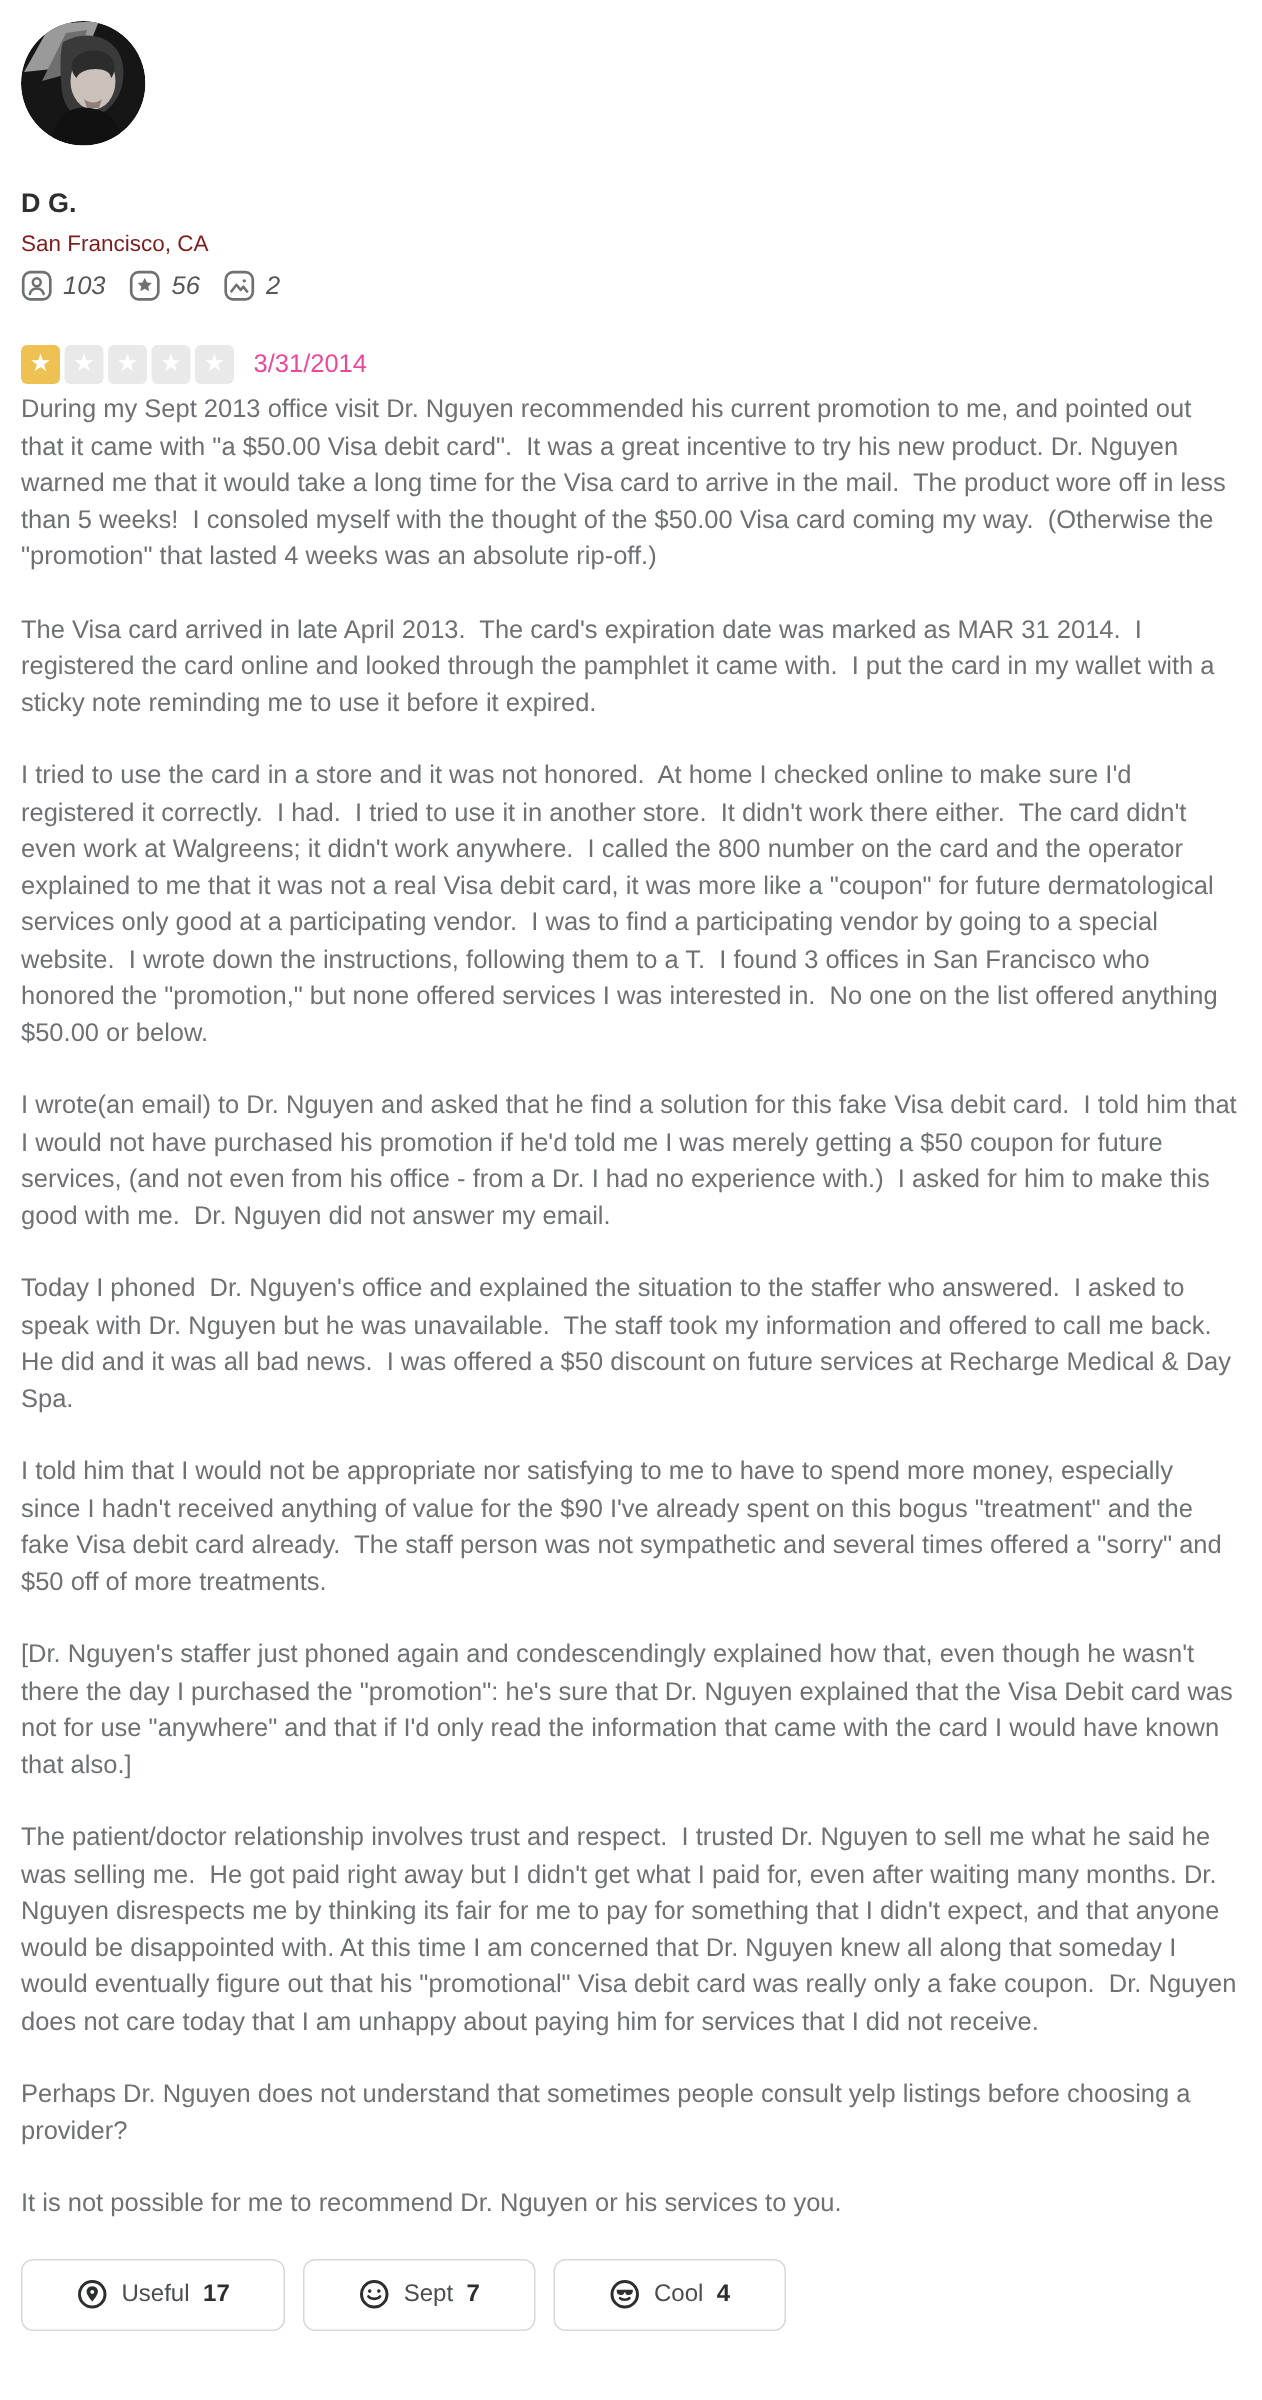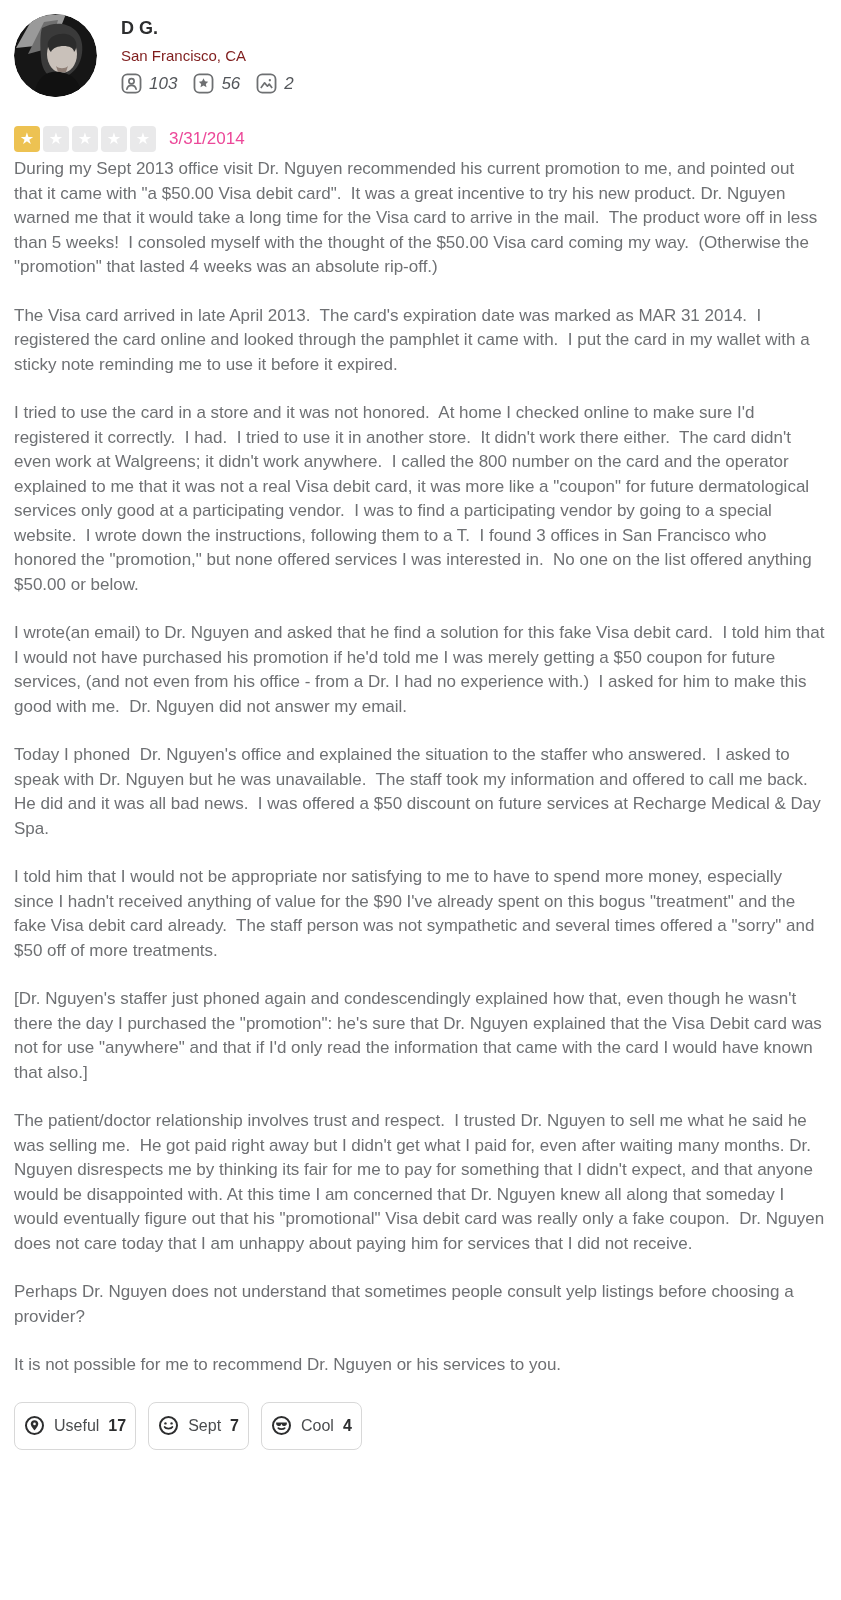--- a/index.html
+++ b/index.html
@@ -4,21 +4,21 @@
 <style>
   html,body{margin:0;padding:0;background:#fff;}
   body{
     width:841px;height:1600px;overflow:hidden;
     font-family:"Liberation Sans",sans-serif;
     -webkit-font-smoothing:antialiased;
   }
   .page{padding:14px 15px 0 14px;}
 
   
-  .profile{display:flex;gap:24px;align-items:flex-start;}
+  .profile{display:flex;gap:24px;align-items:flex-start;flex-direction:column;}
   .avatar{width:83px;height:83px;border-radius:50%;overflow:hidden;flex:0 0 83px;cursor:pointer;}
   .profile-info{padding-top:4px;}
   .name{font-size:18px;font-weight:700;color:#2d2e2f;cursor:pointer;}
   .location{font-size:15px;color:#7f1d1d;margin-top:8px;}
   .stats{display:flex;gap:16px;align-items:center;margin-top:9px;color:#53565a;}
   .stat{display:flex;align-items:center;gap:7px;font-size:17px;font-style:italic;}
   .stat svg{display:block;color:#6e7072;}
 
   
   .rating-row{display:flex;align-items:center;gap:13px;margin-top:29px;}
@@ -36,21 +36,21 @@
   .review p{
     margin:0 0 24px 0;
     font-size:17px;line-height:24.5px;color:#6e7073;
     white-space:pre-wrap;
   }
 
   
   .feedback{display:flex;gap:12px;margin-top:17px;}
   .fb-btn{
     display:flex;align-items:center;gap:9px;
-    height:48px;box-sizing:border-box;padding:0 9px;
+    height:48px;box-sizing:border-box;padding:0 36px;
     background:#fff;border:1px solid #d8d8d8;border-radius:8px;
     font-family:inherit;font-size:16px;color:#4a4c4e;cursor:pointer;
   }
   .fb-btn svg{display:block;color:#2d2e2f;}
   .fb-count{font-weight:700;color:#2d2e2f;}
 </style>
 </head>
 <body>
 
 <div class="page">

